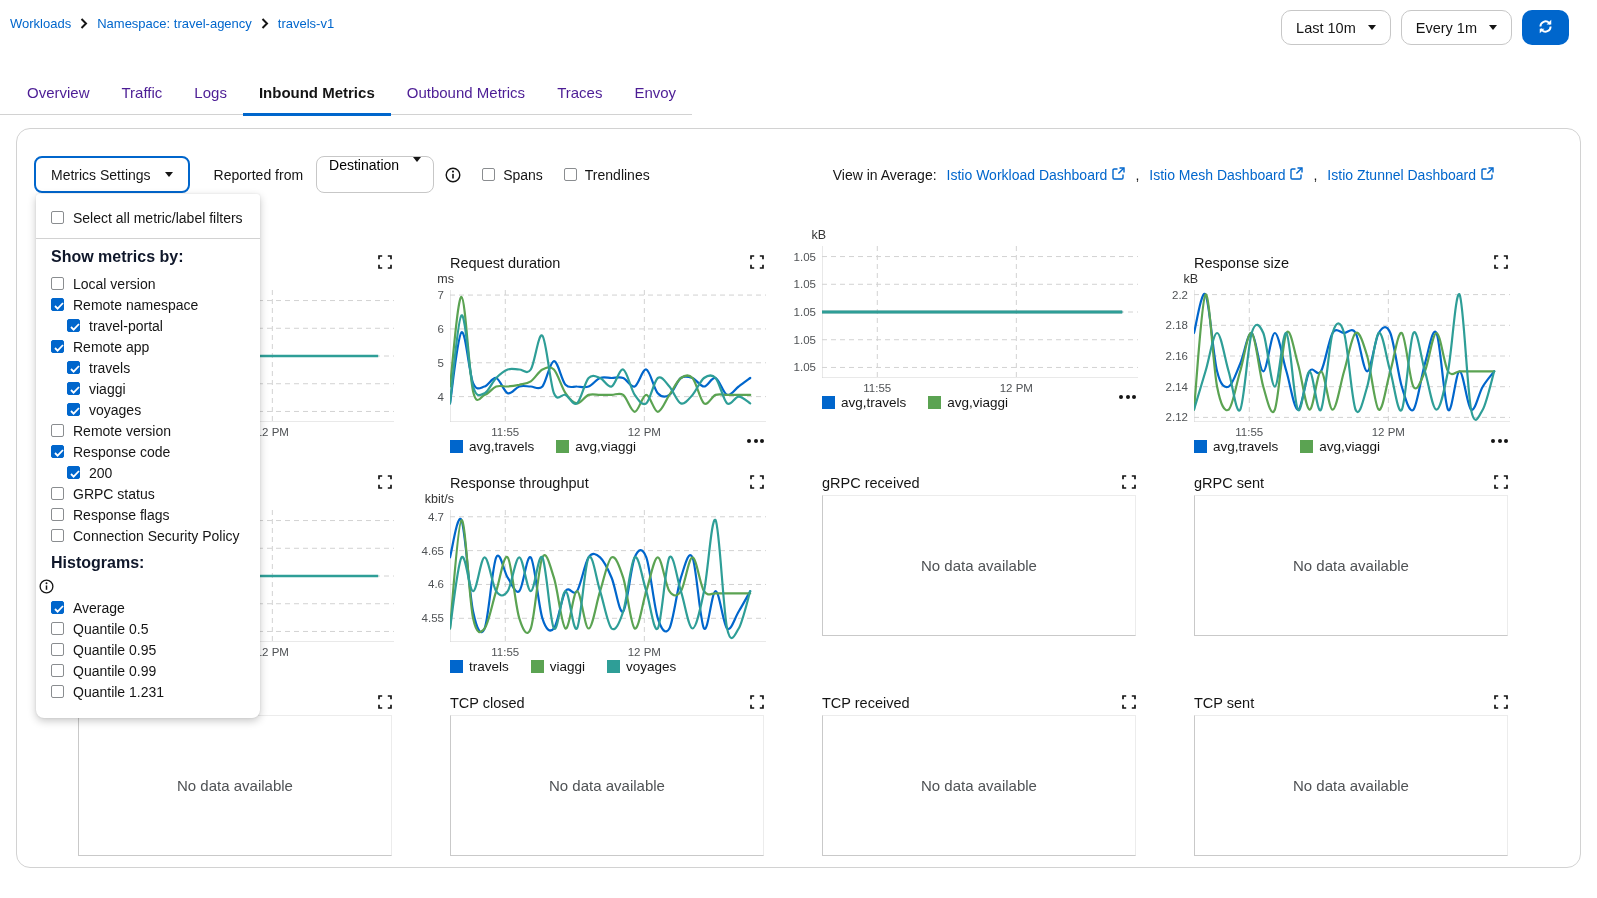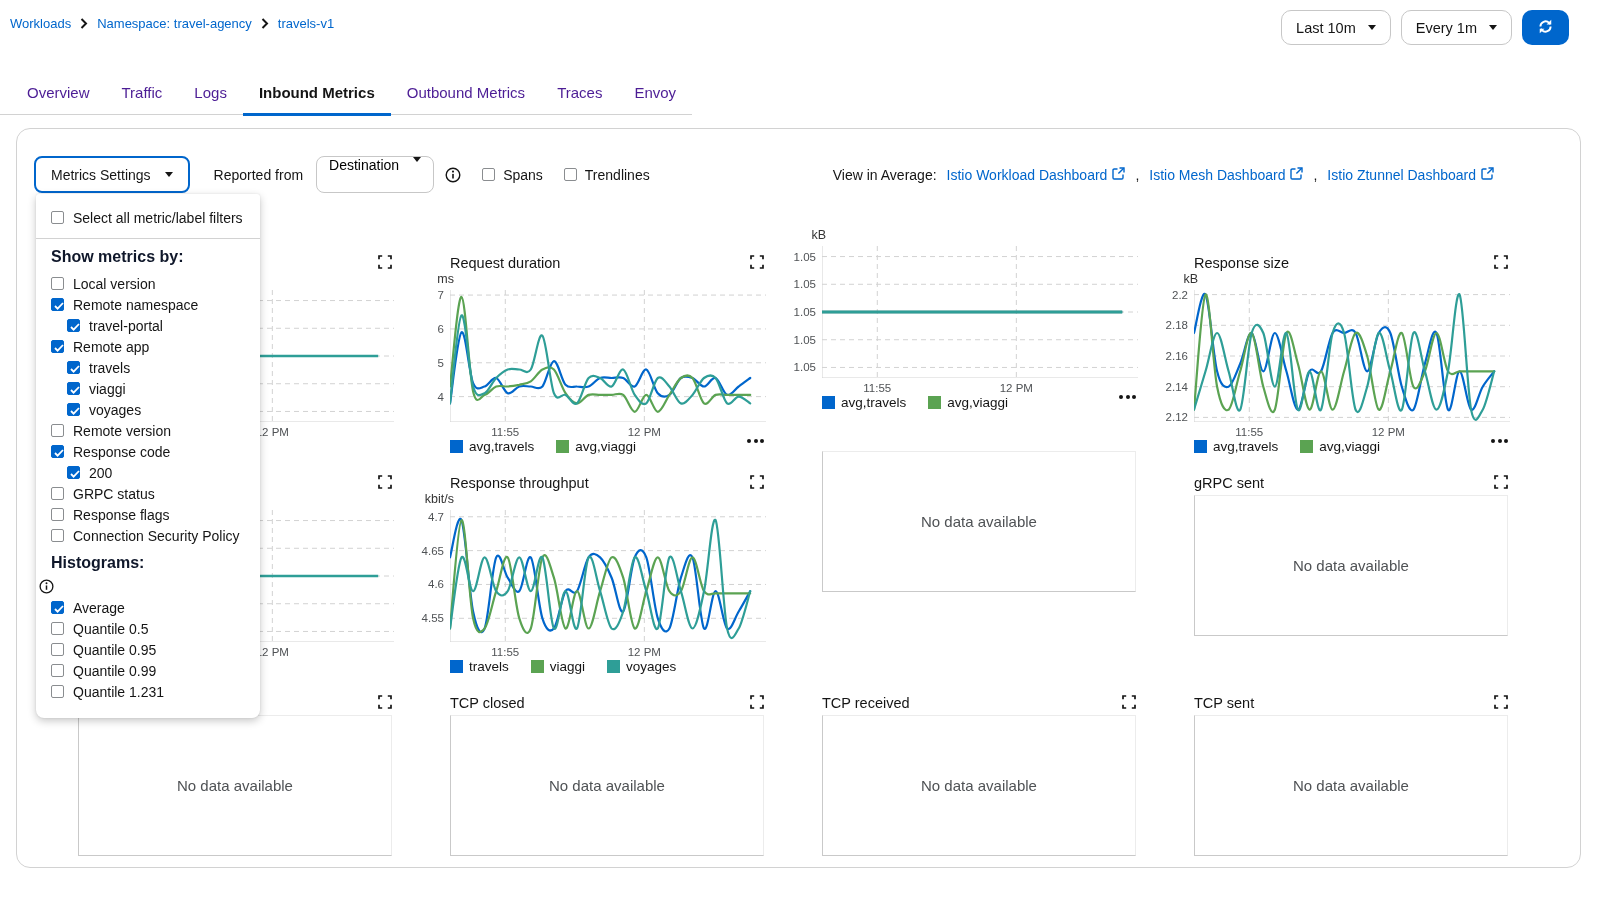--- a/index.html
+++ b/index.html
@@ -533,20 +533,26 @@
               <span class="swatch" style="background: rgb(91, 163, 82);"></span>
               <span>viaggi</span>
             </span>
             <span class="legend-item">
               <span class="swatch" style="background: rgb(46, 158, 151);"></span>
               <span>voyages</span>
             </span>
           </div>
         </div>
         <div class="panel h-nodata-r2">
+          <div class="panel-head">
+            <span class="panel-title">gRPC received</span>
+            <button class="expand-btn"><svg width="14" height="14" viewBox="0 0 14 14">
+                <path d="M1 4.2V1h3.2M9.8 1H13v3.2M13 9.8V13H9.8M4.2 13H1V9.8" fill="none" stroke="#151515" stroke-width="1.7"></path>
+              </svg></button>
+          </div>
           <div class="empty-box">
             <span>No data available</span>
           </div>
         </div>
         <div class="panel h-nodata-r2">
           <div class="panel-head">
             <span class="panel-title">gRPC sent</span>
             <button class="expand-btn"><svg width="14" height="14" viewBox="0 0 14 14">
                 <path d="M1 4.2V1h3.2M9.8 1H13v3.2M13 9.8V13H9.8M4.2 13H1V9.8" fill="none" stroke="#151515" stroke-width="1.7"></path>
               </svg></button>

